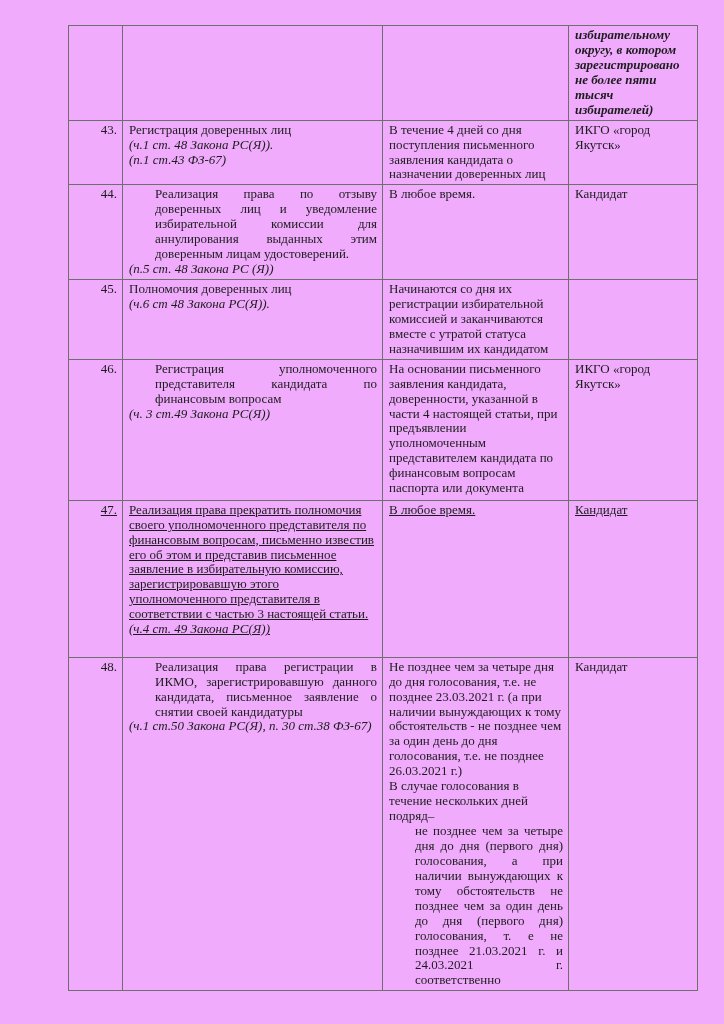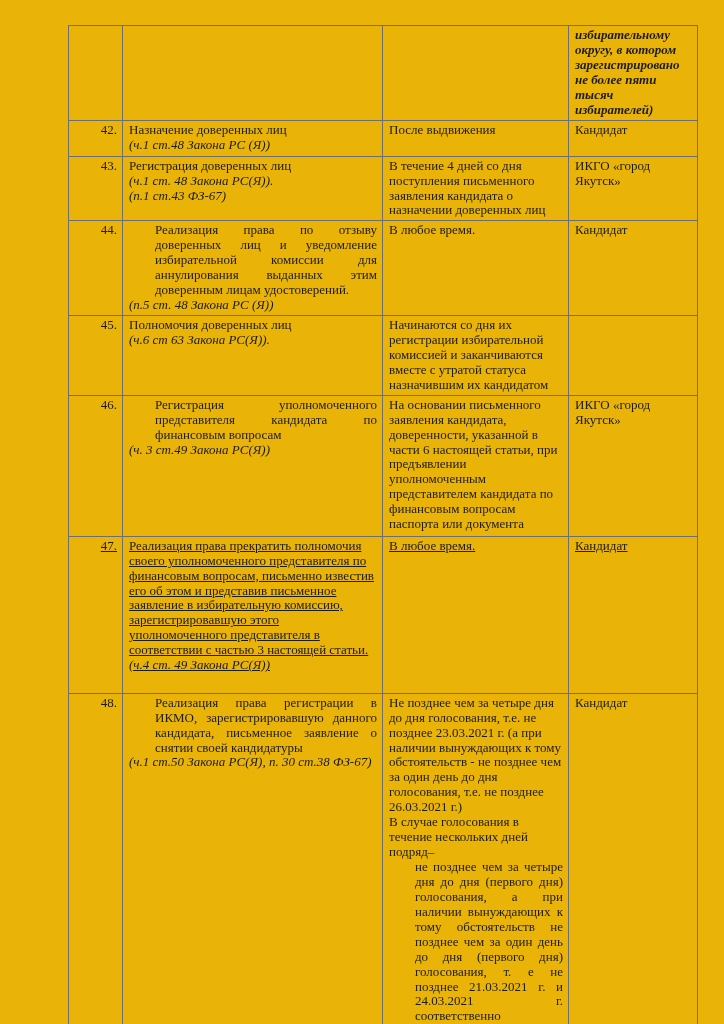--- a/index.html
+++ b/index.html
@@ -11,21 +11,21 @@
     width: 724px;
     height: 1024px;
     font-family: "Liberation Serif", serif;
     color: #1c1c1c;
     overflow: hidden;
   }
   .page {
     position: relative;
     width: 724px;
     height: 1024px;
-    background: #eab308;
+    background: #f0abfc;
   }
   table.schedule {
     position: absolute;
     left: 68px;
     top: 25px;
     width: 629px;
     border-collapse: collapse;
     table-layout: fixed;
     font-size: 13px;
     line-height: 1.15;
@@ -64,33 +64,20 @@
     <tbody id="table-body">
   <tr style="height: 77px;">
     <td class="c-num"></td>
     <td class="c-action"></td>
     <td class="c-timing"></td>
     <td class="c-executor">
             <p class="par bold-italic">избирательному округу, в котором зарегистрировано не более пяти тысяч избирателей)</p>
           </td>
   </tr>
 
-  <tr style="height: 36px;">
-    <td class="c-num"><span>42.</span></td>
-    <td class="c-action">
-            <p class="par">Назначение доверенных лиц</p>
-            <p class="par italic">(ч.1 ст.48 Закона РС (Я))</p>
-          </td>
-    <td class="c-timing">
-            <p class="par">После  выдвижения</p>
-          </td>
-    <td class="c-executor">
-            <p class="par">Кандидат</p>
-          </td>
-  </tr>
 
   <tr style="height: 62px;">
     <td class="c-num"><span>43.</span></td>
     <td class="c-action">
             <p class="par">Регистрация доверенных лиц</p>
             <p class="par italic">(ч.1 ст. 48 Закона РС(Я)).</p>
             <p class="par italic">(п.1 ст.43 ФЗ-67)</p>
           </td>
     <td class="c-timing">
             <p class="par">В течение 4 дней со дня поступления письменного заявления кандидата о назначении доверенных лиц</p>
@@ -111,36 +98,36 @@
           </td>
     <td class="c-executor">
             <p class="par">Кандидат</p>
           </td>
   </tr>
 
   <tr style="height: 77px;">
     <td class="c-num"><span>45.</span></td>
     <td class="c-action">
             <p class="par">Полномочия доверенных лиц</p>
-            <p class="par italic">(ч.6 ст 63 Закона РС(Я)).</p>
+            <p class="par italic">(ч.6 ст 48 Закона РС(Я)).</p>
           </td>
     <td class="c-timing">
             <p class="par">Начинаются со дня их регистрации  избирательной комиссией и заканчиваются вместе с утратой статуса назначившим их кандидатом</p>
           </td>
     <td class="c-executor"></td>
   </tr>
 
   <tr style="height: 141px;">
     <td class="c-num"><span>46.</span></td>
     <td class="c-action">
             <p class="par justify">Регистрация уполномоченного представителя кандидата по финансовым вопросам</p>
             <p class="par italic">(ч. 3 ст.49 Закона РС(Я))</p>
           </td>
     <td class="c-timing">
-            <p class="par">На основании письменного заявления кандидата, доверенности, указанной в части 6 настоящей статьи, при предъявлении уполномоченным представителем кандидата по финансовым вопросам паспорта или документа</p>
+            <p class="par">На основании письменного заявления кандидата, доверенности, указанной в части 4 настоящей статьи, при предъявлении уполномоченным представителем кандидата по финансовым вопросам паспорта или документа</p>
           </td>
     <td class="c-executor">
             <p class="par">ИКГО «город Якутск»</p>
           </td>
   </tr>
 
   <tr style="height: 157px; text-decoration: underline;">
     <td class="c-num"><span>47.</span></td>
     <td class="c-action">
             <p class="par">Реализация права прекратить полномочия своего уполномоченного представителя по финансовым вопросам, письменно известив его об этом и представив письменное заявление в избирательную комиссию, зарегистрировавшую этого уполномоченного представителя в соответствии с частью 3 настоящей статьи.</p>

